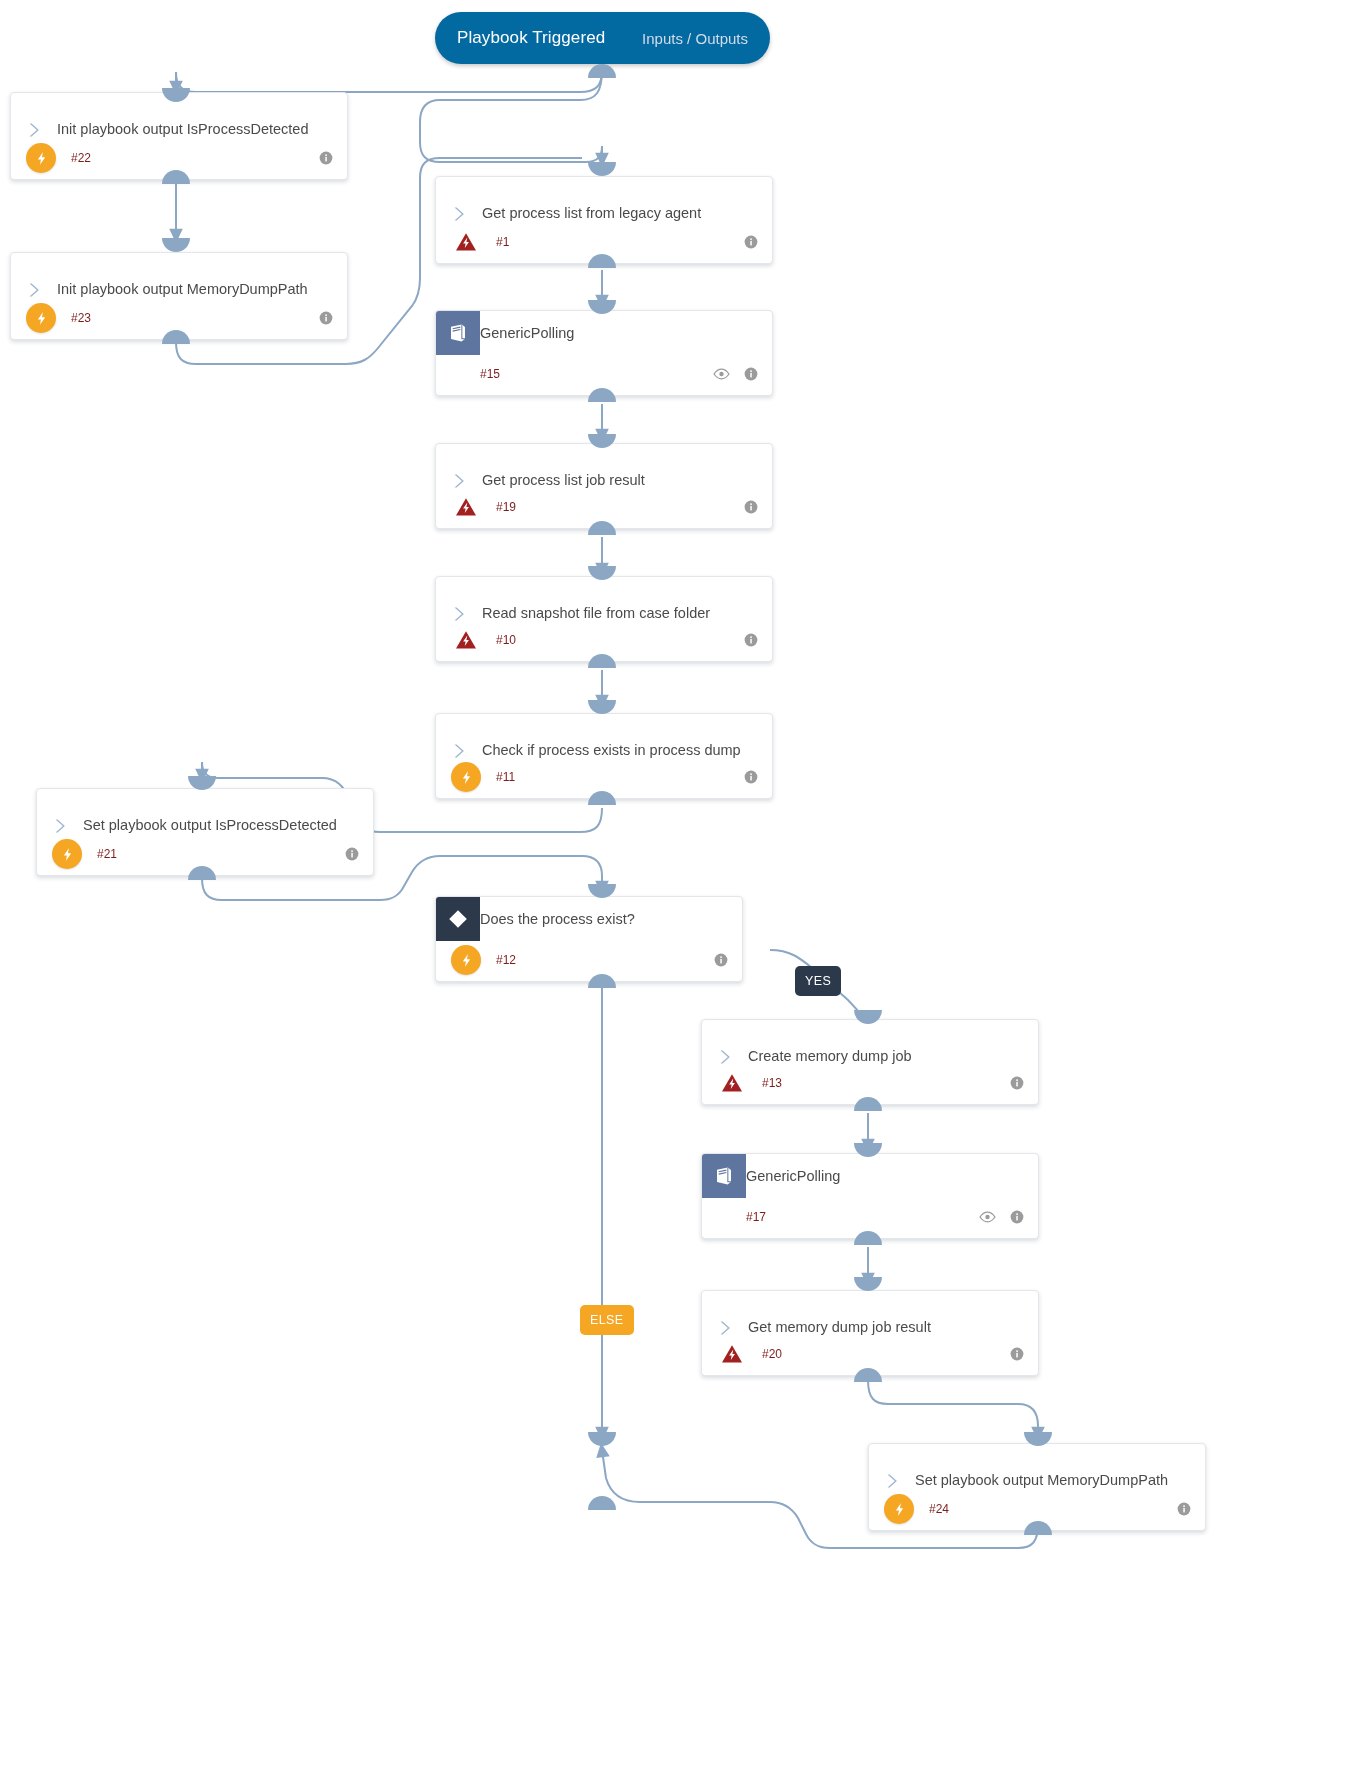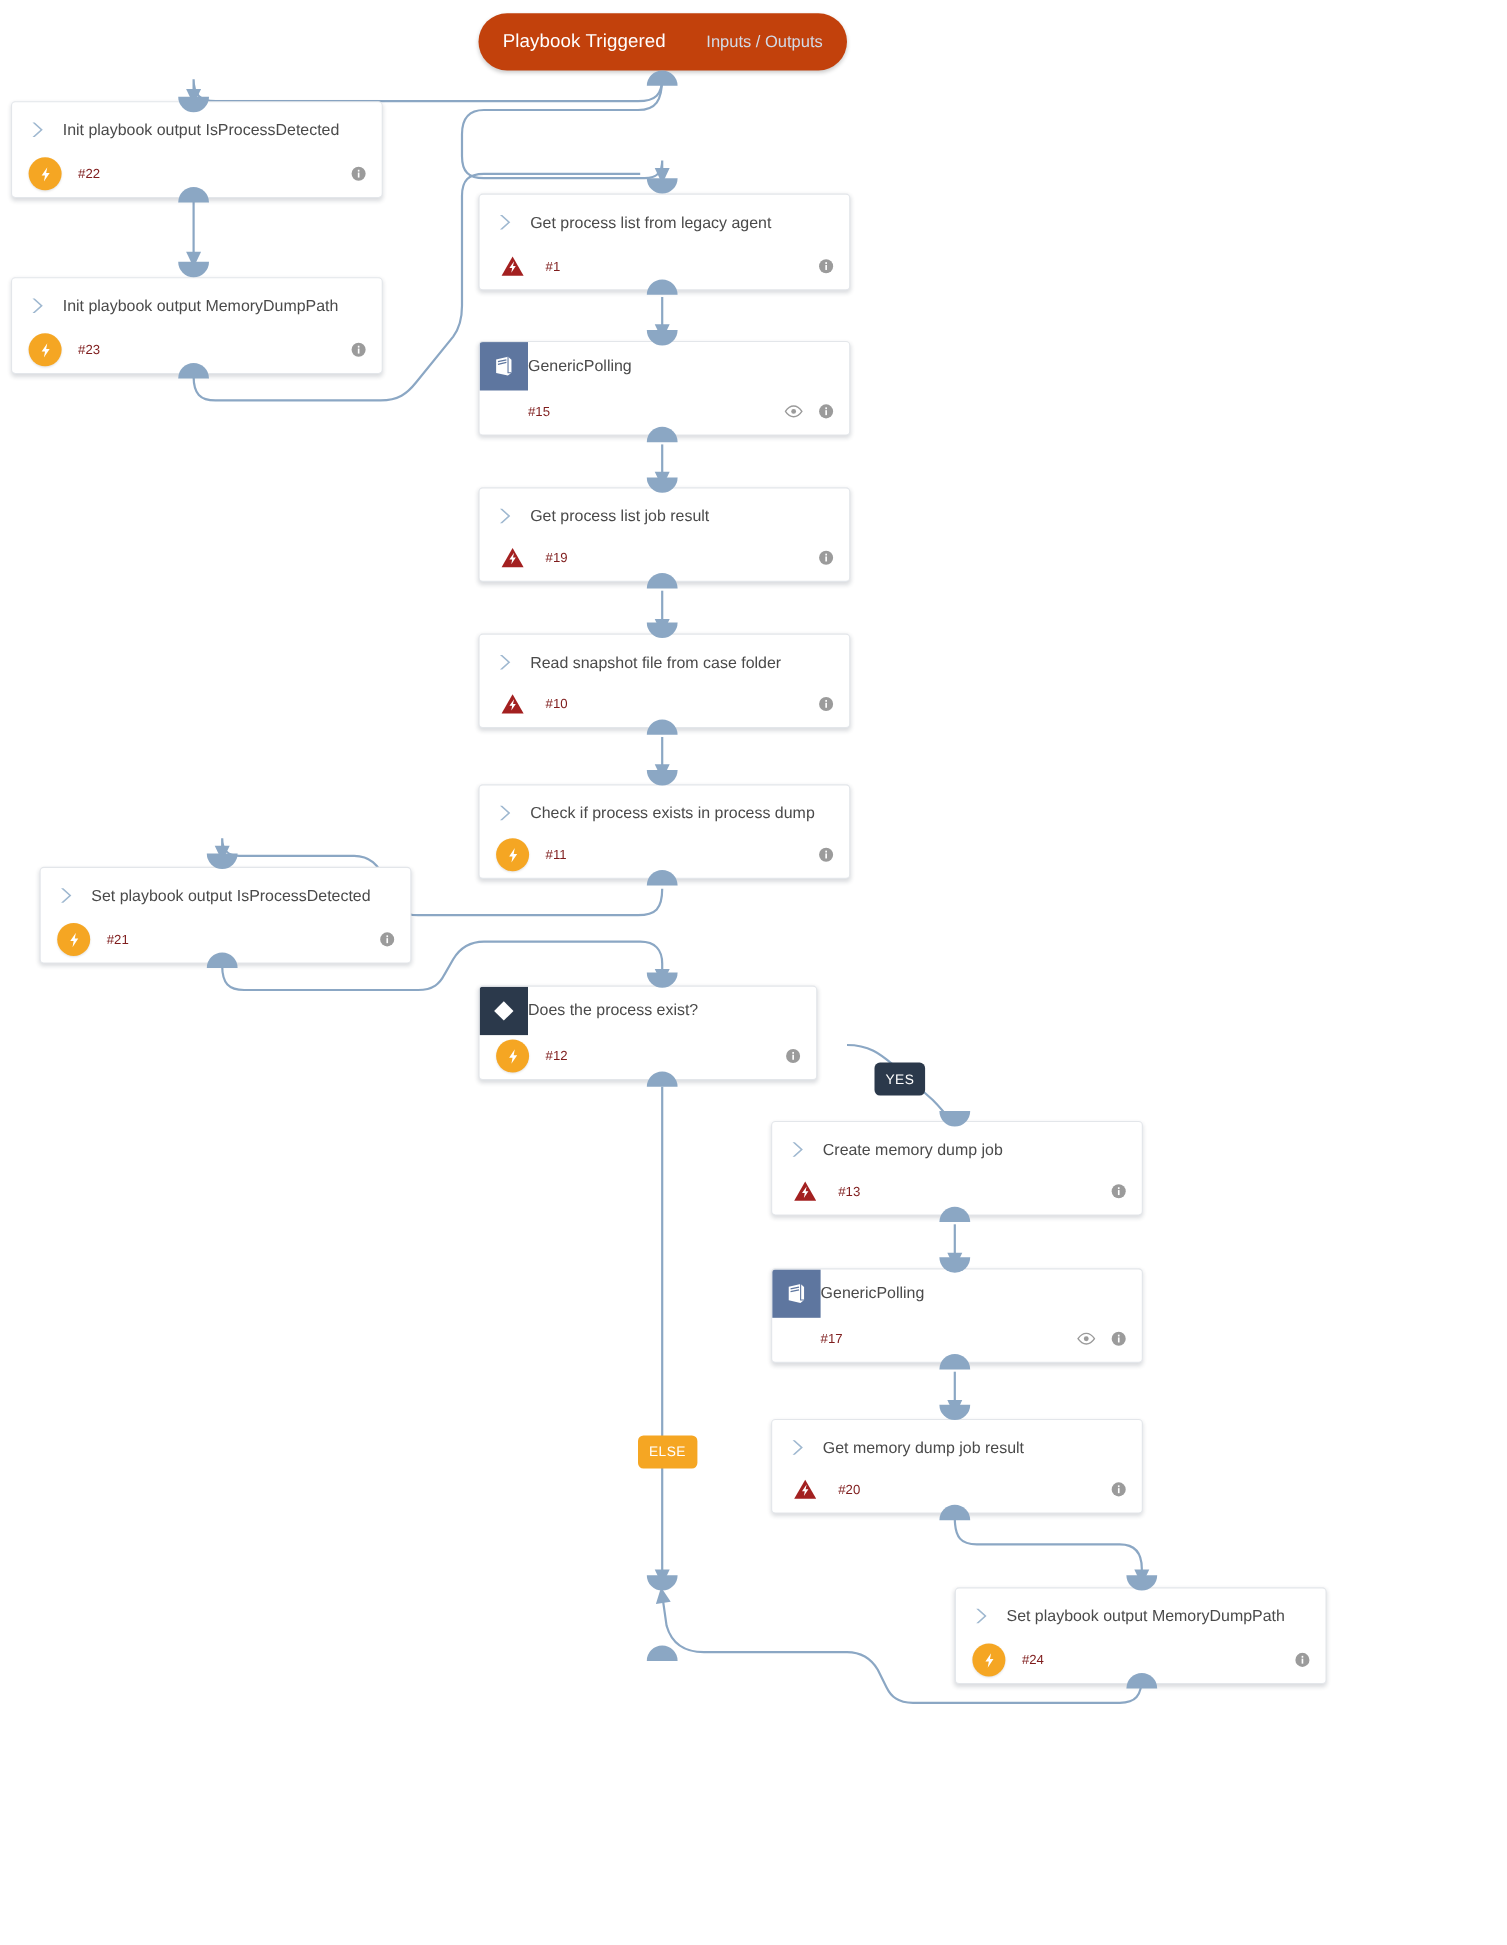--- a/index.html
+++ b/index.html
@@ -25,21 +25,21 @@
     width: 1370px;
     height: 1768px;
     pointer-events: none;
   }
 
   
   .pill {
     position: absolute;
     height: 52px;
     border-radius: 26px;
-    background: #c2410c;
+    background: #0369a1;
     box-shadow: 0 2px 4px rgba(0,0,0,0.22);
     display: flex;
     align-items: center;
     box-sizing: border-box;
     padding: 0 22px;
     z-index: 5;
   }
   .pill .pill-title {
     color: #ffffff;
     font-size: 17px;
@@ -64,21 +64,21 @@
     background: #ffffff;
     border: 1px solid #e3e6ea;
     border-radius: 4px;
     box-shadow: 0 2px 4px rgba(20,30,50,0.16);
     box-sizing: border-box;
     z-index: 4;
     overflow: hidden;
   }
   .card-head {
     display: flex;
-    align-items: flex-start;
+    align-items: center;
     padding: 14px 16px 0 0;
     min-height: 44px;
     position: relative;
   }
   .card-title {
     font-size: 14.5px;
     color: #4a4a4a;
     line-height: 1.52;
     padding-top: 1px;
   }

